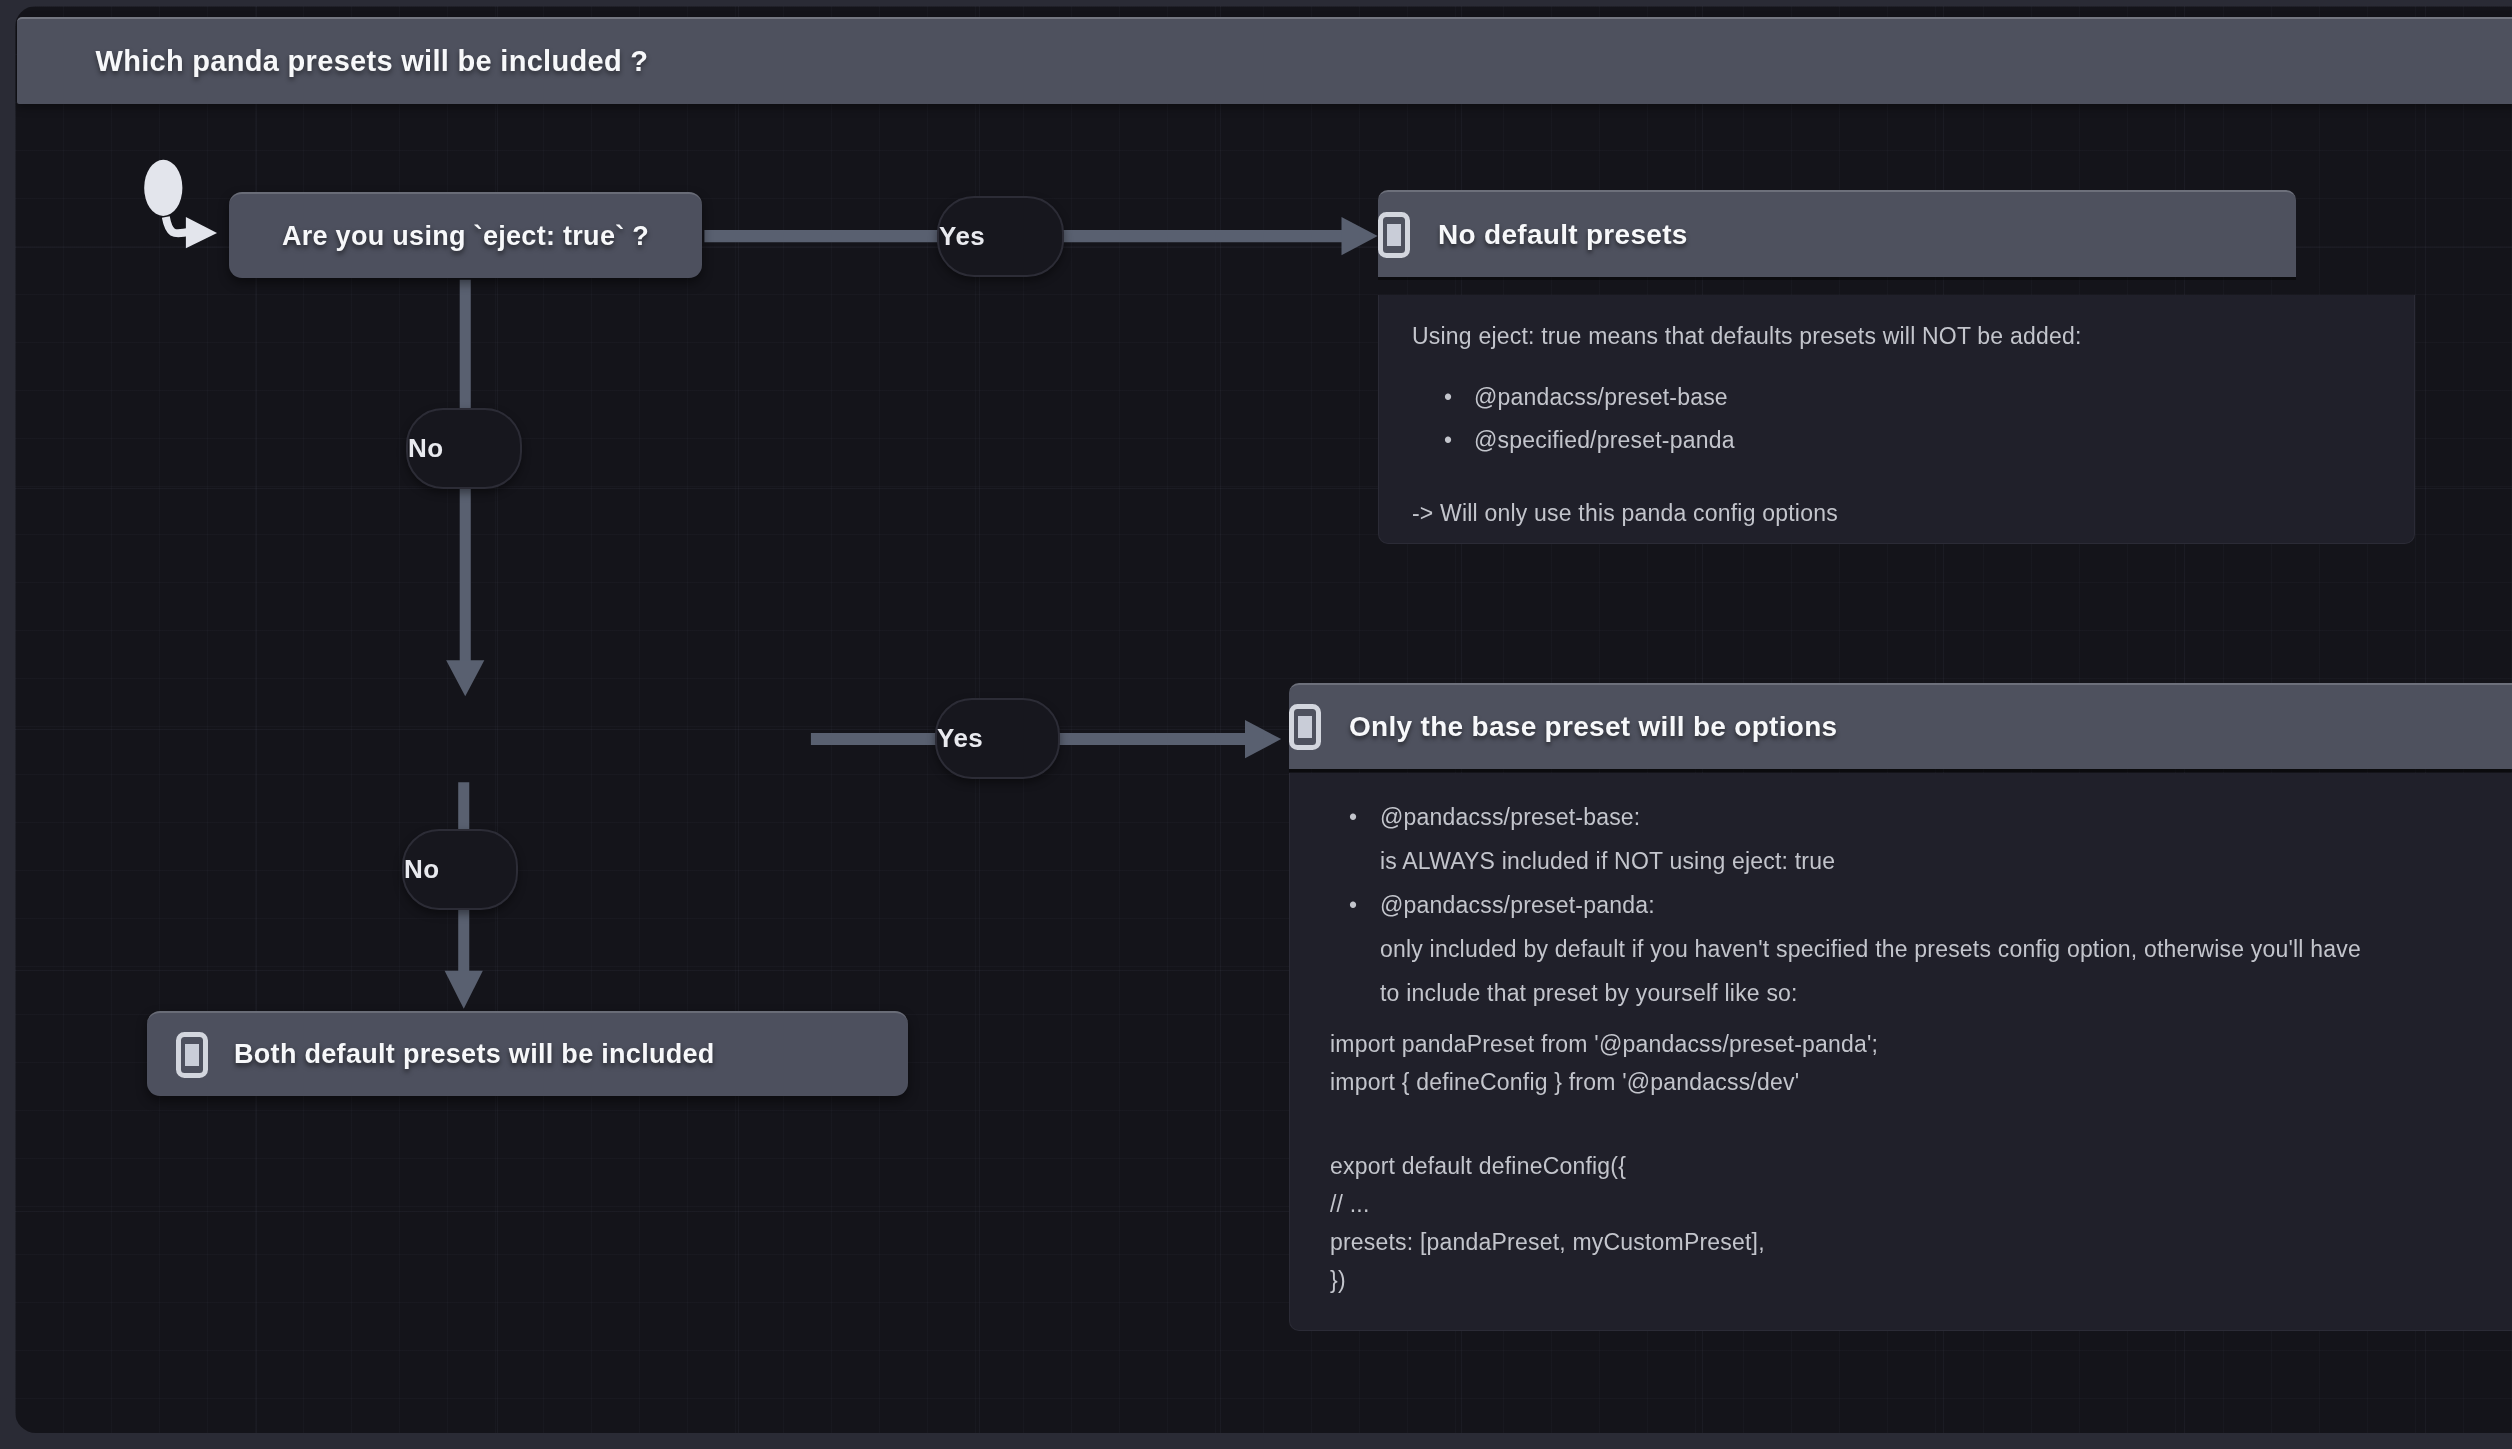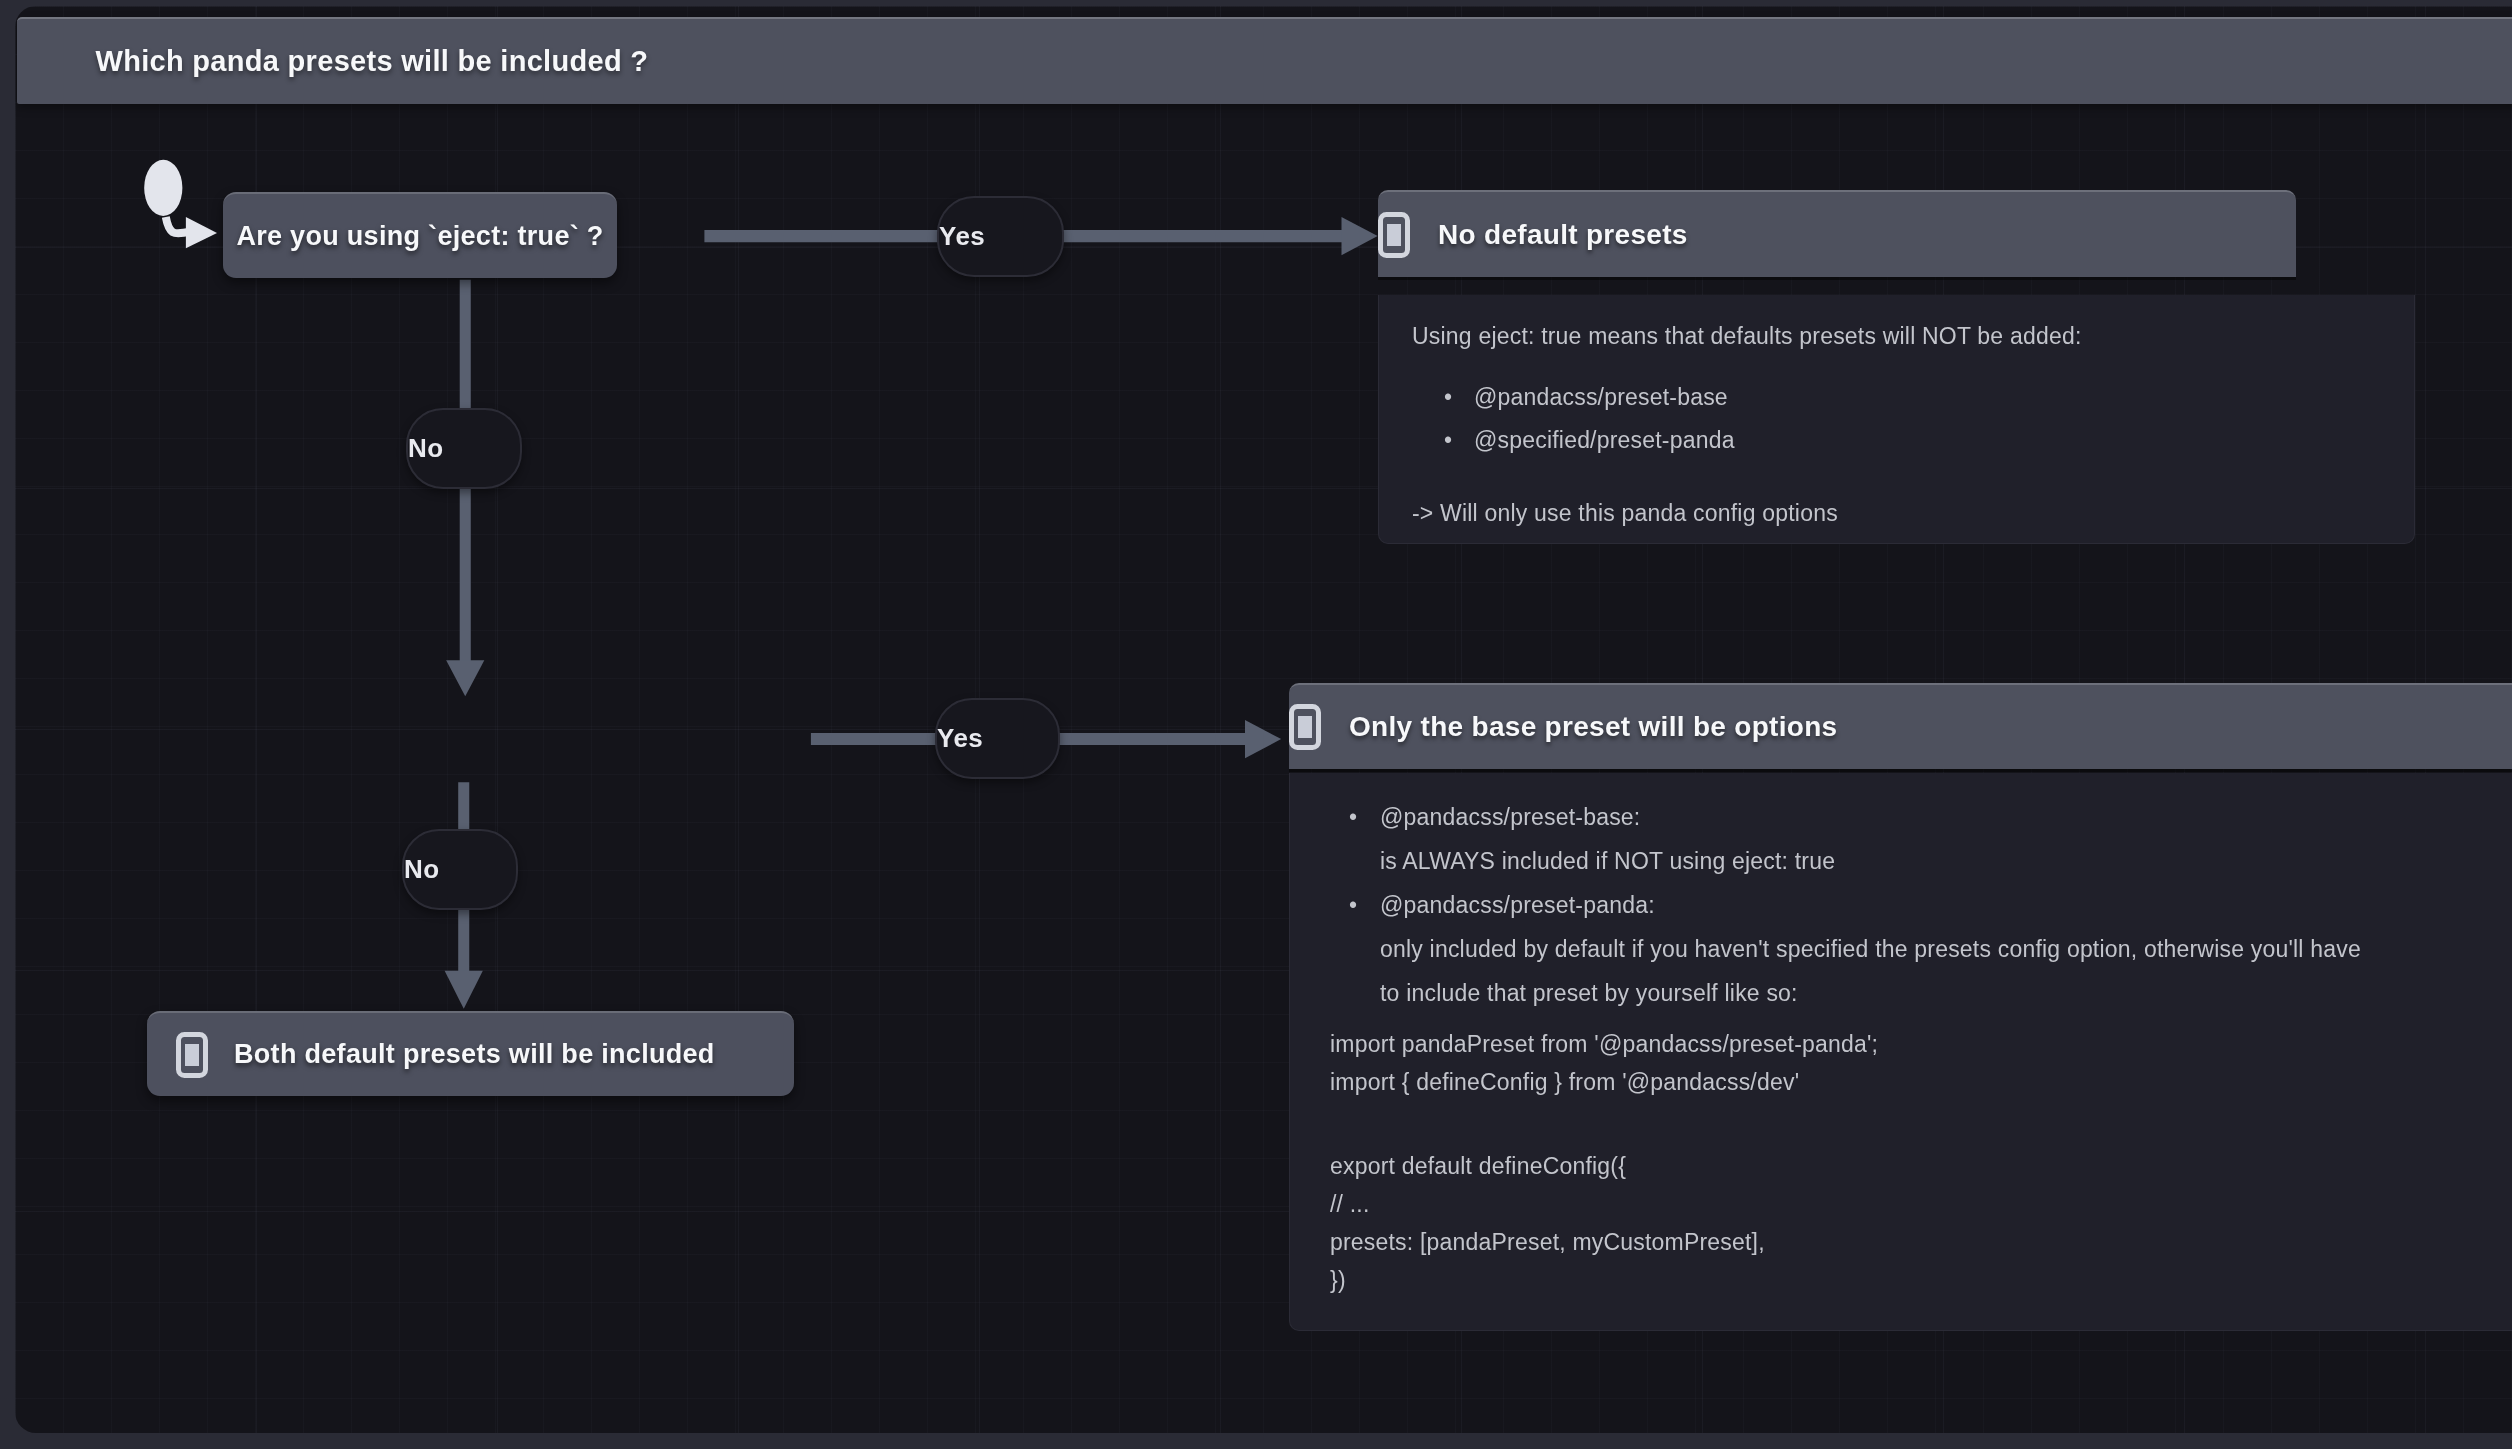--- a/index.html
+++ b/index.html
@@ -109,21 +109,21 @@
         <polygon points="855,1920 931,1920 893,1996" fill="#596070"></polygon>
       </g>
 
       <g>
         <ellipse cx="295" cy="362" rx="38" ry="56" fill="#e3e5ec"></ellipse>
         <path d="M300 420 C308 462 322 452 346 450" stroke="#e3e5ec" stroke-width="16" fill="none"></path>
         <polygon points="340,420 340,482 402,452" fill="#e3e5ec"></polygon>
       </g>
     </svg>
 
-    <div class="qnode" style="left:208px;top:186px;width:394px;height:86px;">
+    <div class="qnode" style="left:214px;top:186px;width:473px;height:86px;">
       <span class="node-label">Are you using `eject: true` ?</span>
     </div>
 
     <div class="pill" style="left:922px;top:190px;width:127px;height:81px;">
       <span class="pill-label">Yes</span>
     </div>
 
     <div class="pill" style="left:391px;top:402px;width:116px;height:81px;">
       <span class="pill-label">No</span>
     </div>
@@ -146,21 +146,21 @@
 
 
     <div class="pill" style="left:920px;top:692px;width:125px;height:81px;">
       <span class="pill-label">Yes</span>
     </div>
 
     <div class="pill" style="left:387px;top:823px;width:116px;height:81px;">
       <span class="pill-label">No</span>
     </div>
 
-    <div class="qnode with-icon" style="left:132px;top:1005px;width:647px;height:85px;">
+    <div class="qnode with-icon" style="left:132px;top:1005px;width:761px;height:85px;">
       <svg class="box-icon" viewBox="0 0 64 92">
         <rect x="5" y="5" width="54" height="82" rx="12" fill="none" stroke="#d3d6de" stroke-width="10"></rect>
         <rect x="18" y="24" width="28" height="44" fill="#c9cdd8"></rect>
       </svg>
       <span class="node-label">Both default presets will be included</span>
     </div>
 
     <div class="infobox-header" style="left:1274px;top:677px;width:1383px;height:86px;">
       <svg class="box-icon" viewBox="0 0 64 92">
         <rect x="5" y="5" width="54" height="82" rx="12" fill="none" stroke="#d3d6de" stroke-width="10"></rect>

